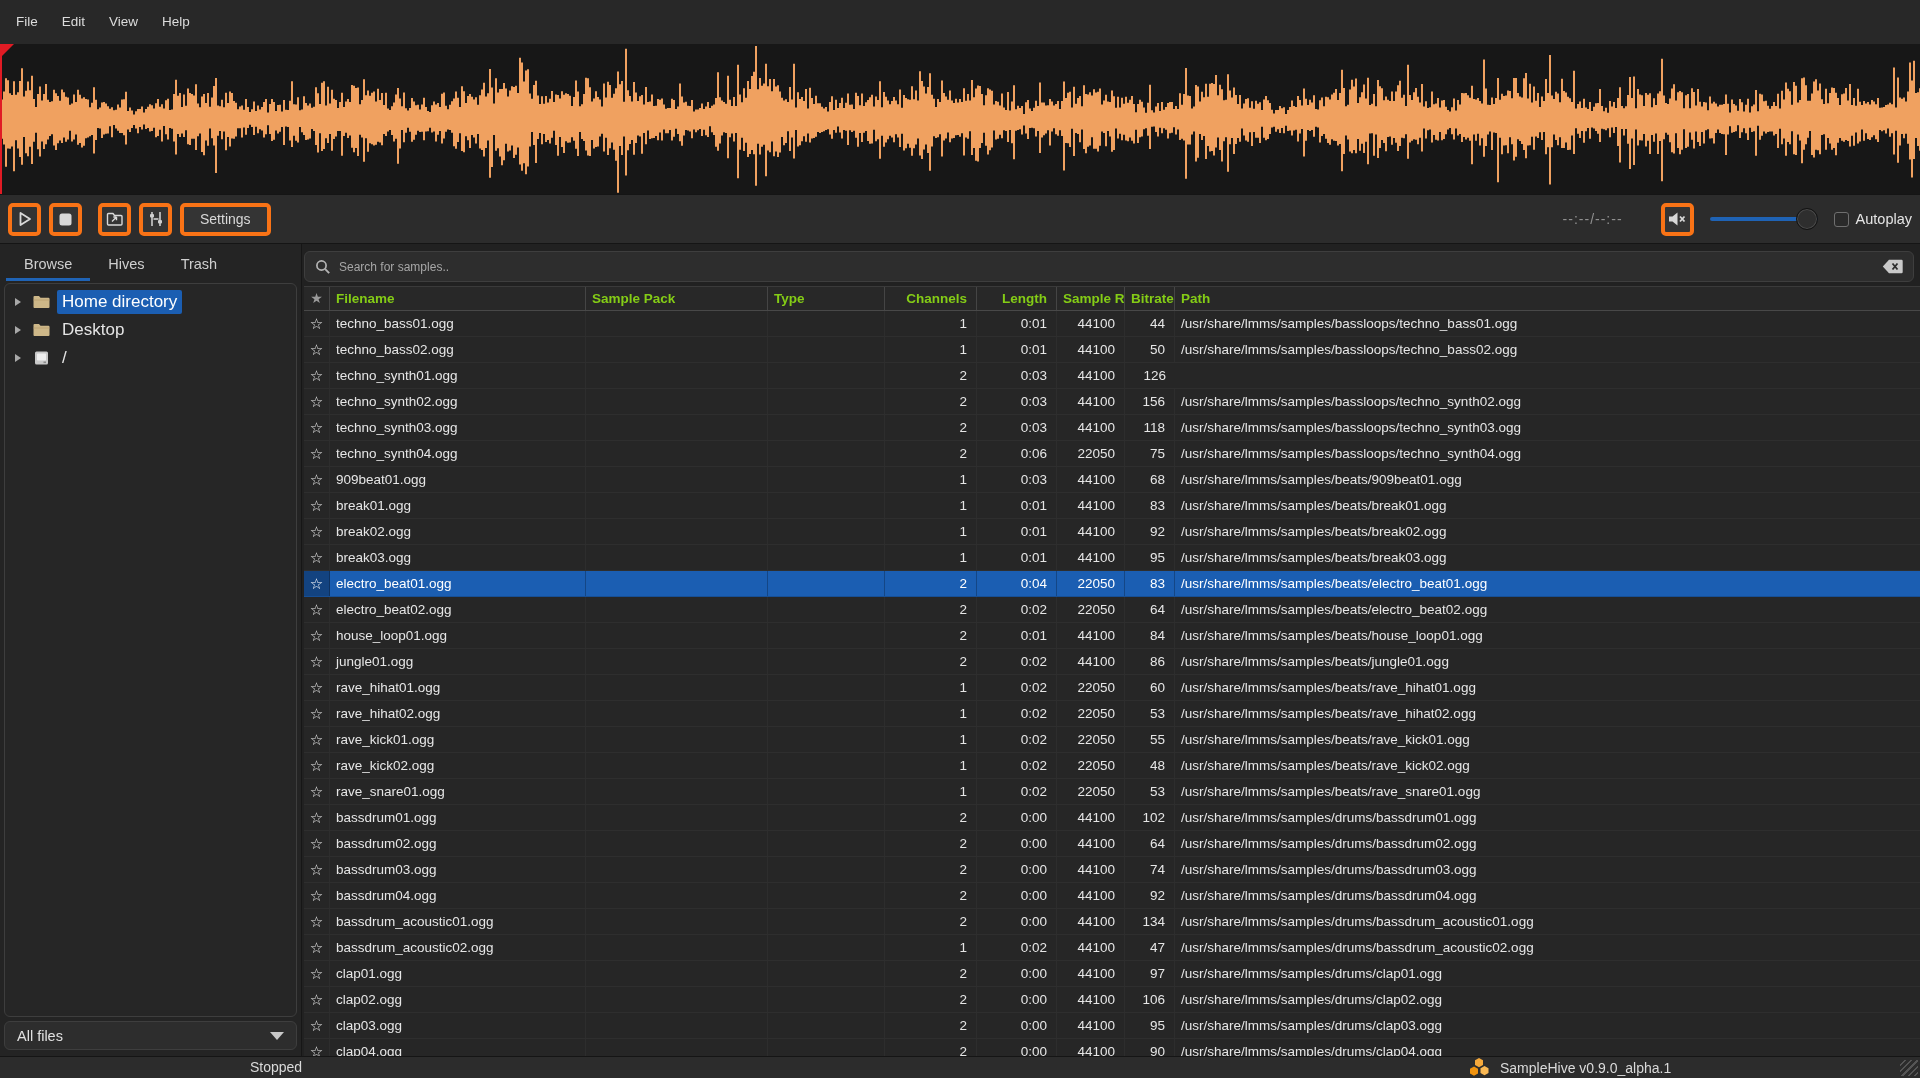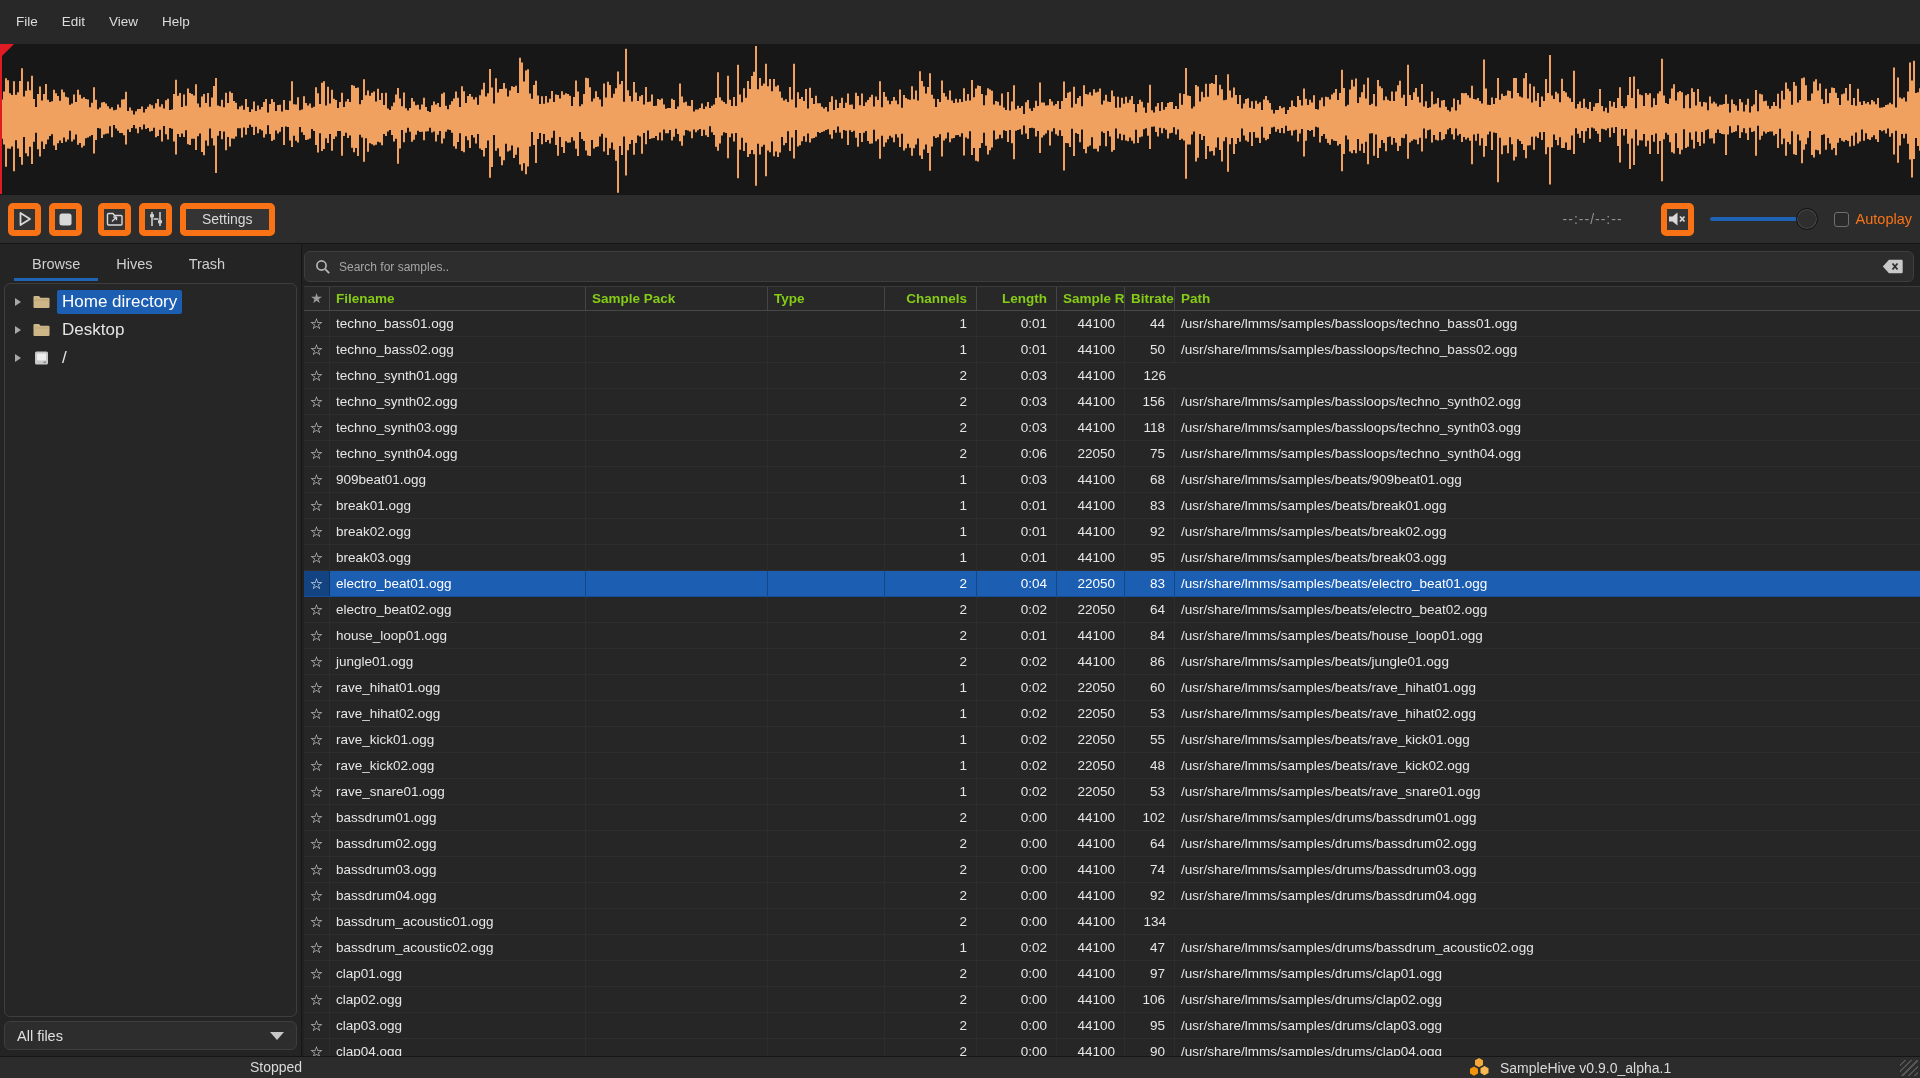--- a/index.html
+++ b/index.html
@@ -14,36 +14,36 @@
   .menu-item { padding:0 12px; line-height:28px; color:#dcdcdc; font-size:13.5px; cursor:default; }
   
   .waveform { height:150px; background:#171717; position:relative; flex:none; overflow:hidden; }
   .waveform svg { display:block; width:1920px; height:150px; }
   .playhead { position:absolute; left:0; top:0; width:2px; height:150px; background:#e01b24; }
   .playhead-flag { position:absolute; left:0; top:0; width:0; height:0;
       border-top:14px solid #e01b24; border-right:14px solid transparent; }
   
   .transport { height:50px; background:#2c2c2c; border-top:1px solid #151515; border-bottom:1px solid #151515;
       display:flex; align-items:center; padding:0 8px; flex:none; position:relative; }
-  .tbtn { height:33px; min-width:33px; background:#343434; border:6px solid #f97316; border-radius:5px;
+  .tbtn { height:33px; min-width:33px; background:#343434; border:4px solid #f97316; border-radius:5px;
       display:flex; align-items:center; justify-content:center; margin-right:8px; color:#d8d8d8; }
   .tbtn.ab { margin-right:0; }
   .tbtn.settings { padding:0 16px; font-size:14px; margin-left:8px; }
   .transport-right { position:absolute; right:8px; top:0; height:100%; display:flex; align-items:center; }
   .time-display { color:#909090; font-size:14px; letter-spacing:1px; margin-right:38px; }
   .mute-btn { margin-right:16px; }
   .vol-track { width:108px; height:4px; border-radius:2px; background:#1f63b5; position:relative; margin-right:16px; }
   .vol-knob { position:absolute; top:50%; width:22px; height:22px; border-radius:50%;
       background:#2e2e2e; border:1px solid #121212; box-shadow:inset 0 0 0 1px #4a4a4a; transform:translate(-50%,-50%); }
   .checkbox { width:15px; height:15px; border:1px solid #6f6f6f; border-radius:3px; background:#2a2a2a; margin-right:7px; }
-  .autoplay-label { color:#f97316; font-size:14.5px; }
+  .autoplay-label { color:#e5e5e5; font-size:14.5px; }
   
   .content { flex:1; display:flex; min-height:0; }
   .sidebar { width:302px; flex:none; display:flex; flex-direction:column; background:#242424; border-right:1px solid #161616; }
-  .tabs { display:flex; padding:7px 0 0 14px; flex:none; }
+  .tabs { display:flex; padding:7px 0 0 6px; flex:none; }
   .tab { padding:5px 18px 6px 18px; font-size:14.5px; color:#cfcfcf; border-bottom:3px solid transparent; }
   .tab.active { border-bottom-color:#1f63b5; }
   .tree-panel { flex:1; margin:2px 4px 4px 4px; background:#262626; border:1px solid #3e3e3e; border-radius:6px; padding:4px 0; overflow:hidden; }
   .tree-row { height:28px; display:flex; align-items:center; padding-left:10px; font-size:17px; color:#e4e4e4; }
   .tree-arrow { width:0; height:0; border-left:6px solid #a8a8a8; border-top:4.5px solid transparent; border-bottom:4.5px solid transparent; margin-right:12px; flex:none; }
   .tree-ico { width:17px; height:14px; margin-right:7px; flex:none; }
   .tree-label { padding:2px 5px; border-radius:2px; white-space:nowrap; }
   .tree-row.selected .tree-label { background:#1b5eb2; color:#fff; }
   .filter-combo { flex:none; margin:0 4px 6px 4px; height:29px; background:#2d2d2d; border:1px solid #3e3e3e; border-radius:6px;
       display:flex; align-items:center; padding:0 12px; font-size:14.5px; color:#e0e0e0;gap:9px; }
@@ -466,20 +466,21 @@
   </div>
           <div class="trow">
     <span class="cell c-fav">☆</span>
     <span class="cell c-filename">bassdrum_acoustic01.ogg</span>
     <span class="cell c-samplepack"></span>
     <span class="cell c-type"></span>
     <span class="cell num c-channels">2</span>
     <span class="cell num c-length">0:00</span>
     <span class="cell num c-samplerate">44100</span>
     <span class="cell num c-bitrate">134</span>
+    <span class="cell c-path">/usr/share/lmms/samples/drums/bassdrum_acoustic01.ogg</span>
   </div>
           <div class="trow">
     <span class="cell c-fav">☆</span>
     <span class="cell c-filename">bassdrum_acoustic02.ogg</span>
     <span class="cell c-samplepack"></span>
     <span class="cell c-type"></span>
     <span class="cell num c-channels">1</span>
     <span class="cell num c-length">0:02</span>
     <span class="cell num c-samplerate">44100</span>
     <span class="cell num c-bitrate">47</span>

